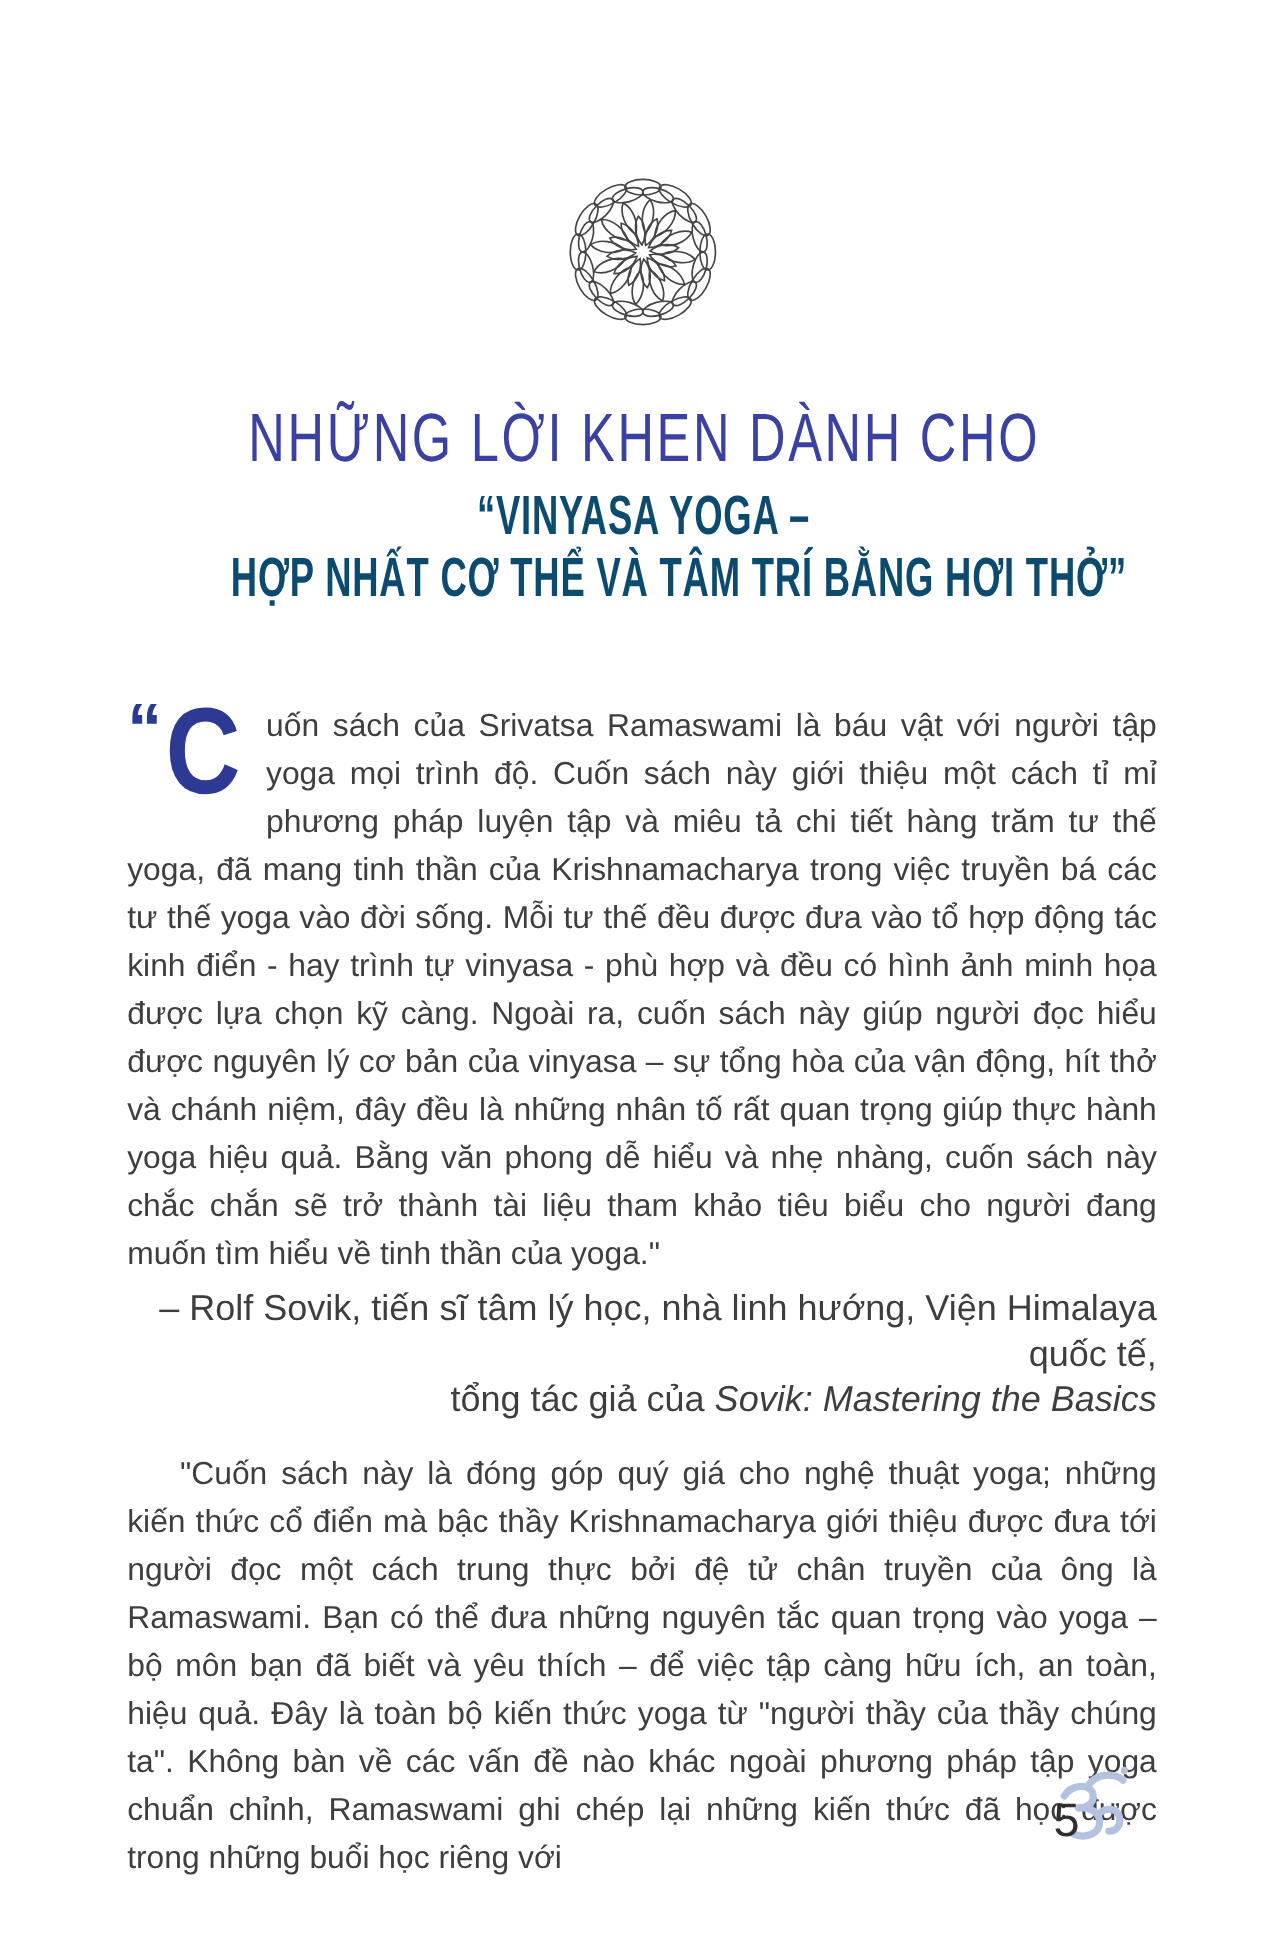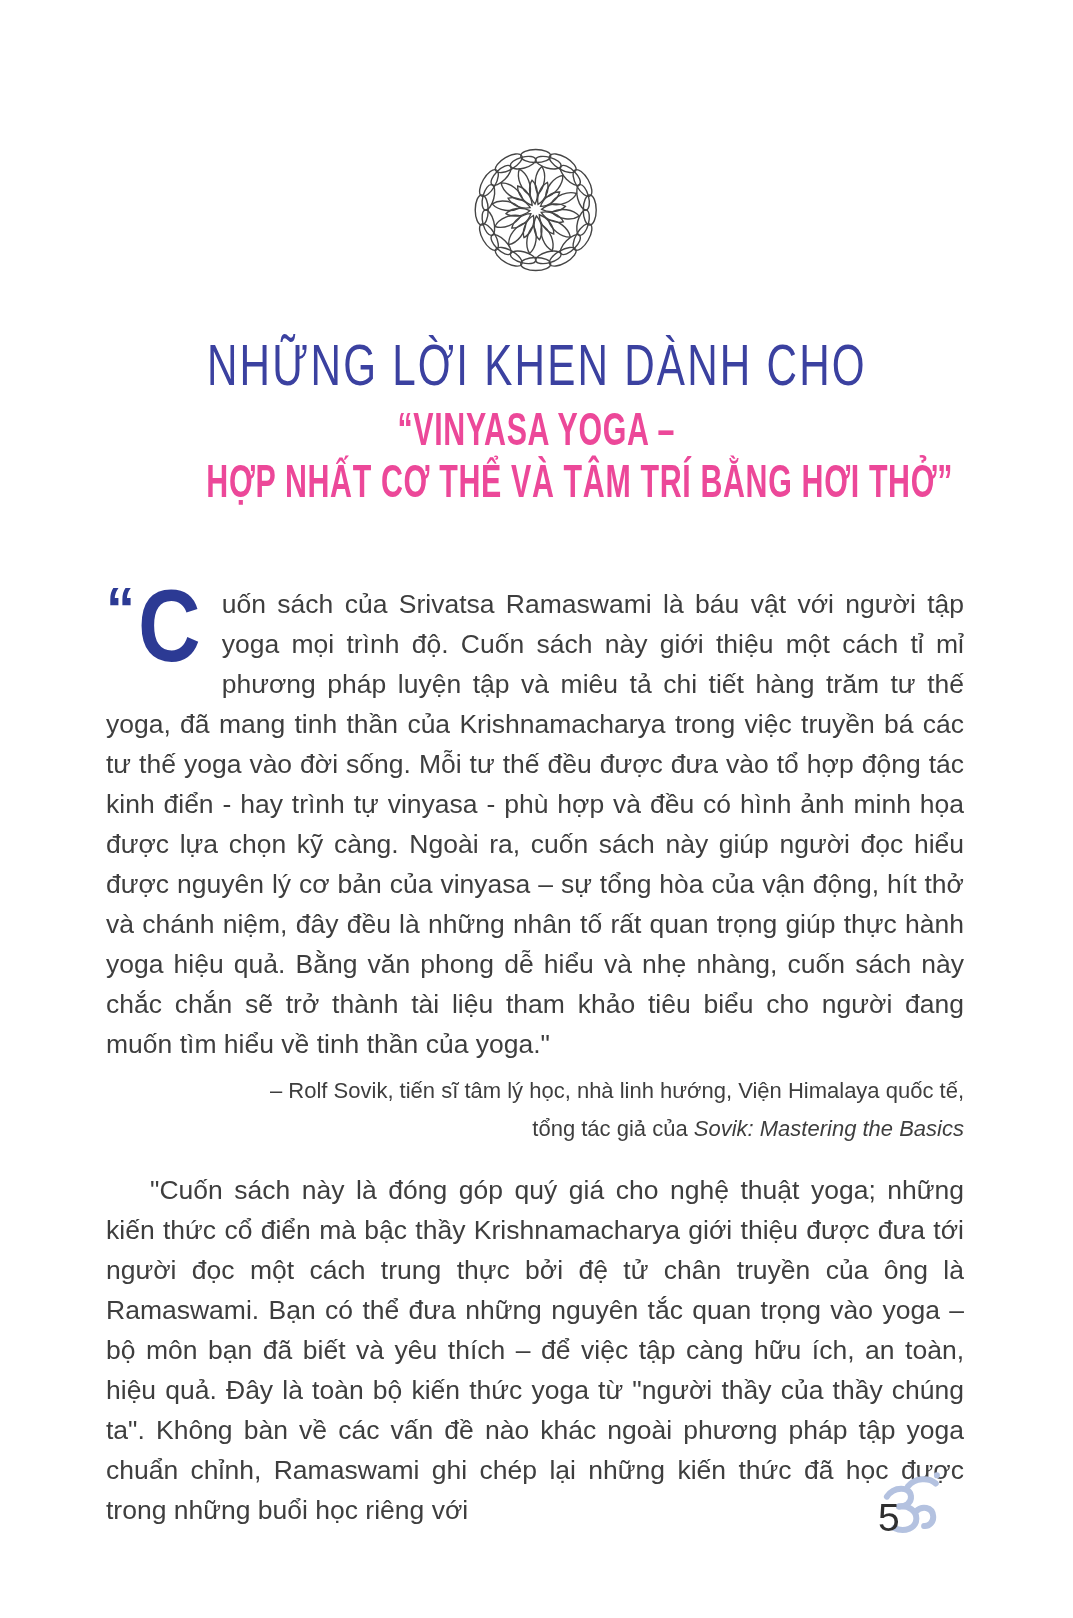--- a/index.html
+++ b/index.html
@@ -25,28 +25,28 @@
   .title-light {
     font-size:57px; line-height:62px; font-weight:normal;
     color:#3b41a0; font-stretch:condensed;
   }
   .title-light .scale {
     display:inline-block; transform:scaleX(0.74); transform-origin:center;
     letter-spacing:3px; white-space:nowrap;
   }
   .title-bold {
     font-size:46px; line-height:50px; font-weight:bold;
-    color:#ec4899; font-stretch:condensed;
+    color:#0c4a6e; font-stretch:condensed;
   }
   .title-bold .scale {
     display:inline-block; transform:scaleX(0.66); transform-origin:center;
     letter-spacing:1px; white-space:nowrap;
   }
   .title-bold.l2 { margin-top:8px; }
-  .title-bold.l3 { margin-top:2px;margin-left:14px; }
+  .title-bold.l3 { margin-top:2px; }
 
   
   .body-text {
     position:absolute; top:584px; left:106px; width:858px;
     font-size:26.5px; line-height:40px; color:#3e3e3e;
     text-align:justify;
   }
   .dropcap-wrap {
     float:left; height:82px; margin:2px 10px 0 0;
     display:flex; align-items:flex-start;
@@ -55,21 +55,21 @@
     font-size:58px; line-height:44px; font-weight:bold;
     color:#2c3a94; margin-right:3px;
   }
   .dropcap {
     font-size:102px; line-height:80px; font-weight:bold;
     color:#2c3a94; transform:scaleX(0.85); transform-origin:left top;
     display:inline-block;
   }
   .attribution {
     margin-top:8px; text-align:right;
-    font-size:22px; line-height:38px; color:#3e3e3e;
+    font-size:30px; line-height:38px; color:#3e3e3e;
   }
   .attribution .book { font-style:italic; }
   .para2 { margin-top:22px; text-indent:44px; }
 
   
   .footer { position:absolute; top:1472px; left:856px; width:110px; height:80px; }
   .om-icon { position:absolute; top:2px; left:18px; width:78px; height:64px; transform:rotate(-6deg); }
   .page-num {
     position:absolute; top:26px; left:22px;
     font-size:39px; color:#2f2f2f; line-height:40px;

